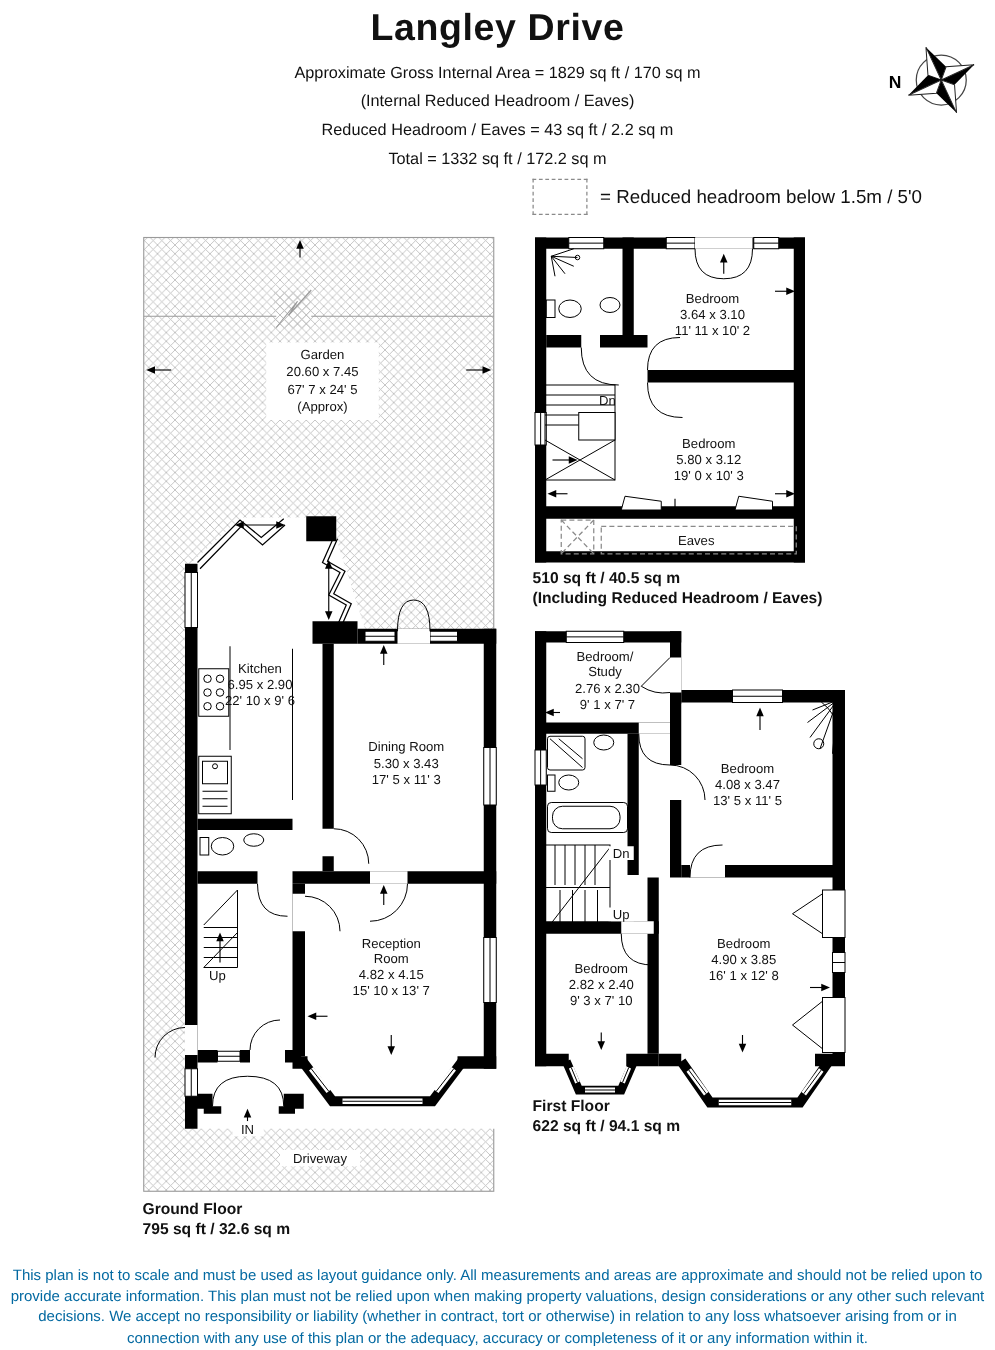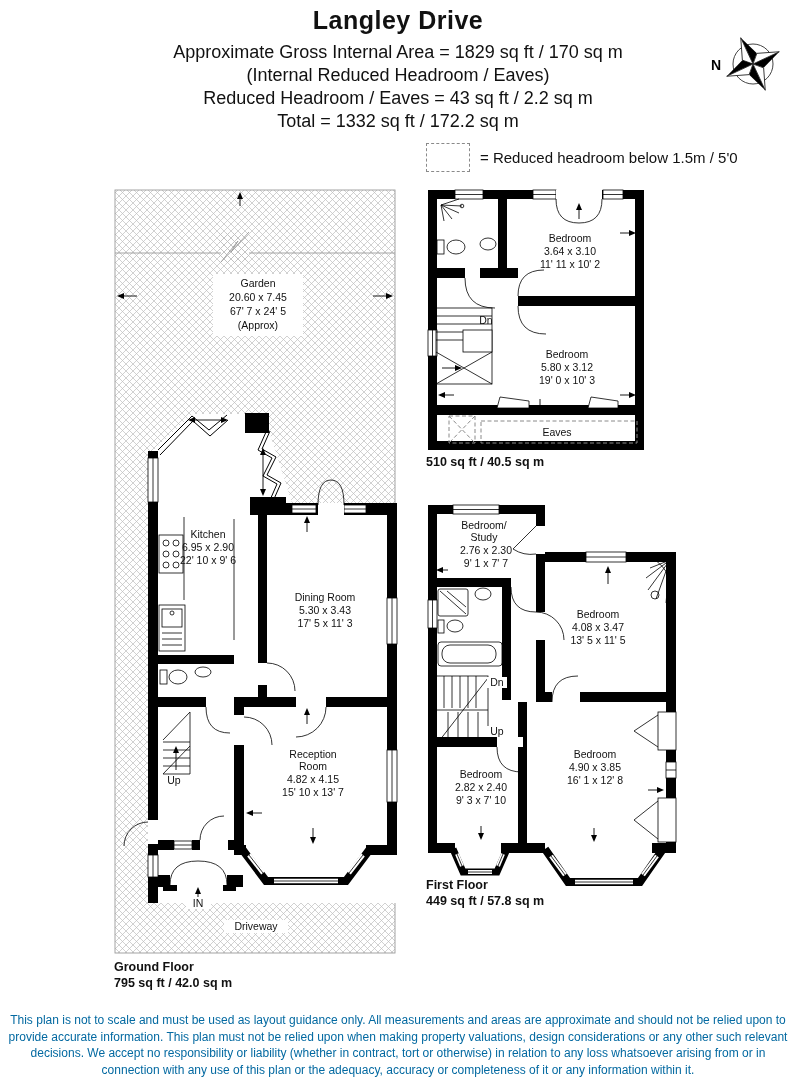--- a/index.html
+++ b/index.html
@@ -1,20 +1,20 @@
 <!DOCTYPE html>
 <html><head>
 <meta charset="utf-8">
 <style>
   html,body{margin:0;padding:0;background:#fff;}
   .page{position:relative;width:796px;height:1080px;background:#fff;overflow:hidden;
         font-family:"Liberation Sans",sans-serif;color:#111;}
   .hdr{position:absolute;left:0;top:6px;width:796px;text-align:center;}
-  .hdr h1{margin:0 0 6px 0;font-size:25px;font-weight:bold;letter-spacing:.5px;}
-  .hdr .sub{font-size:18px;line-height:23px;}
+  .hdr h1{margin:0 0 6px 0;font-size:30px;font-weight:bold;letter-spacing:.5px;}
+  .hdr .sub{font-size:13px;line-height:23px;}
   .legend{position:absolute;left:426px;top:143px;display:flex;align-items:center;}
   .legend .box{width:42px;height:27px;border:1.6px dashed #8a8a8a;background:#fff;margin-right:10px;}
   .legend .txt{font-size:15px;}
   .flabel{position:absolute;font-size:12.5px;font-weight:bold;line-height:15.5px;}
   .disc{position:absolute;left:6px;top:1012px;width:784px;text-align:center;
         font-size:12px;line-height:16.5px;color:#0369a1;}
   svg{position:absolute;overflow:visible;}
   .wall{fill:#000;}
   .thin{stroke:#000;stroke-width:1;fill:none;}
   .t8{stroke:#000;stroke-width:.8;fill:none;}
@@ -285,20 +285,21 @@
       <text class="rm" x="567" y="358">Bedroom</text>
       <text class="rm" x="567" y="371">5.80 x 3.12</text>
       <text class="rm" x="567" y="384">19' 0 x 10' 3</text>
       <text class="rm" x="486" y="324">Dn</text>
       <text class="rm" x="557" y="436">Eaves</text>
     </g>
   </svg>
 
   <div class="flabel" style="left:426px;top:455px;">
     <div>510 sq ft / 40.5 sq m</div>
+    <div>(Including Reduced Headroom / Eaves)</div>
   </div>
 
   <svg style="left:418px;top:498px;" width="268" height="402" viewBox="418 498 268 402">
     <path d="M428 505 L545 505 L545 552 L676 552 L676 852 L428 852 Z" fill="#fff"></path>
     <g class="wall">
       <rect x="428" y="505" width="117" height="9"></rect>
       <rect x="428" y="505" width="9" height="348"></rect>
       <rect x="536" y="505" width="9" height="58"></rect>
       <rect x="545" y="552" width="131" height="10"></rect>
       <rect x="666" y="552" width="10" height="300"></rect>
@@ -405,23 +406,23 @@
       <text class="rm" x="595" y="784">16' 1 x 12' 8</text>
       <rect class="whl" x="487" y="677" width="20" height="11"></rect>
       <text class="rm" x="497" y="686">Dn</text>
       <rect class="whl" x="487" y="726" width="20" height="11"></rect>
       <text class="rm" x="497" y="735">Up</text>
     </g>
   </svg>
 
   <div class="flabel" style="left:426px;top:878px;">
     <div>First Floor</div>
-    <div>449 sq ft / 57.8 sq m</div>
+    <div>622 sq ft / 94.1 sq m</div>
   </div>
 
   <div class="flabel" style="left:114px;top:960px;">
     <div>Ground Floor</div>
-    <div>795 sq ft / 42.0 sq m</div>
+    <div>795 sq ft / 32.6 sq m</div>
   </div>
 
   <div class="disc">This plan is not to scale and must be used as layout guidance only. All measurements and areas are approximate and should not be relied upon to provide accurate information. This plan must not be relied upon when making property valuations, design considerations or any other such relevant decisions. We accept no responsibility or liability (whether in contract, tort or otherwise) in relation to any loss whatsoever arising from or in connection with any use of this plan or the adequacy, accuracy or completeness of it or any information within it.</div>
 
 </div>
 
 </body></html>

